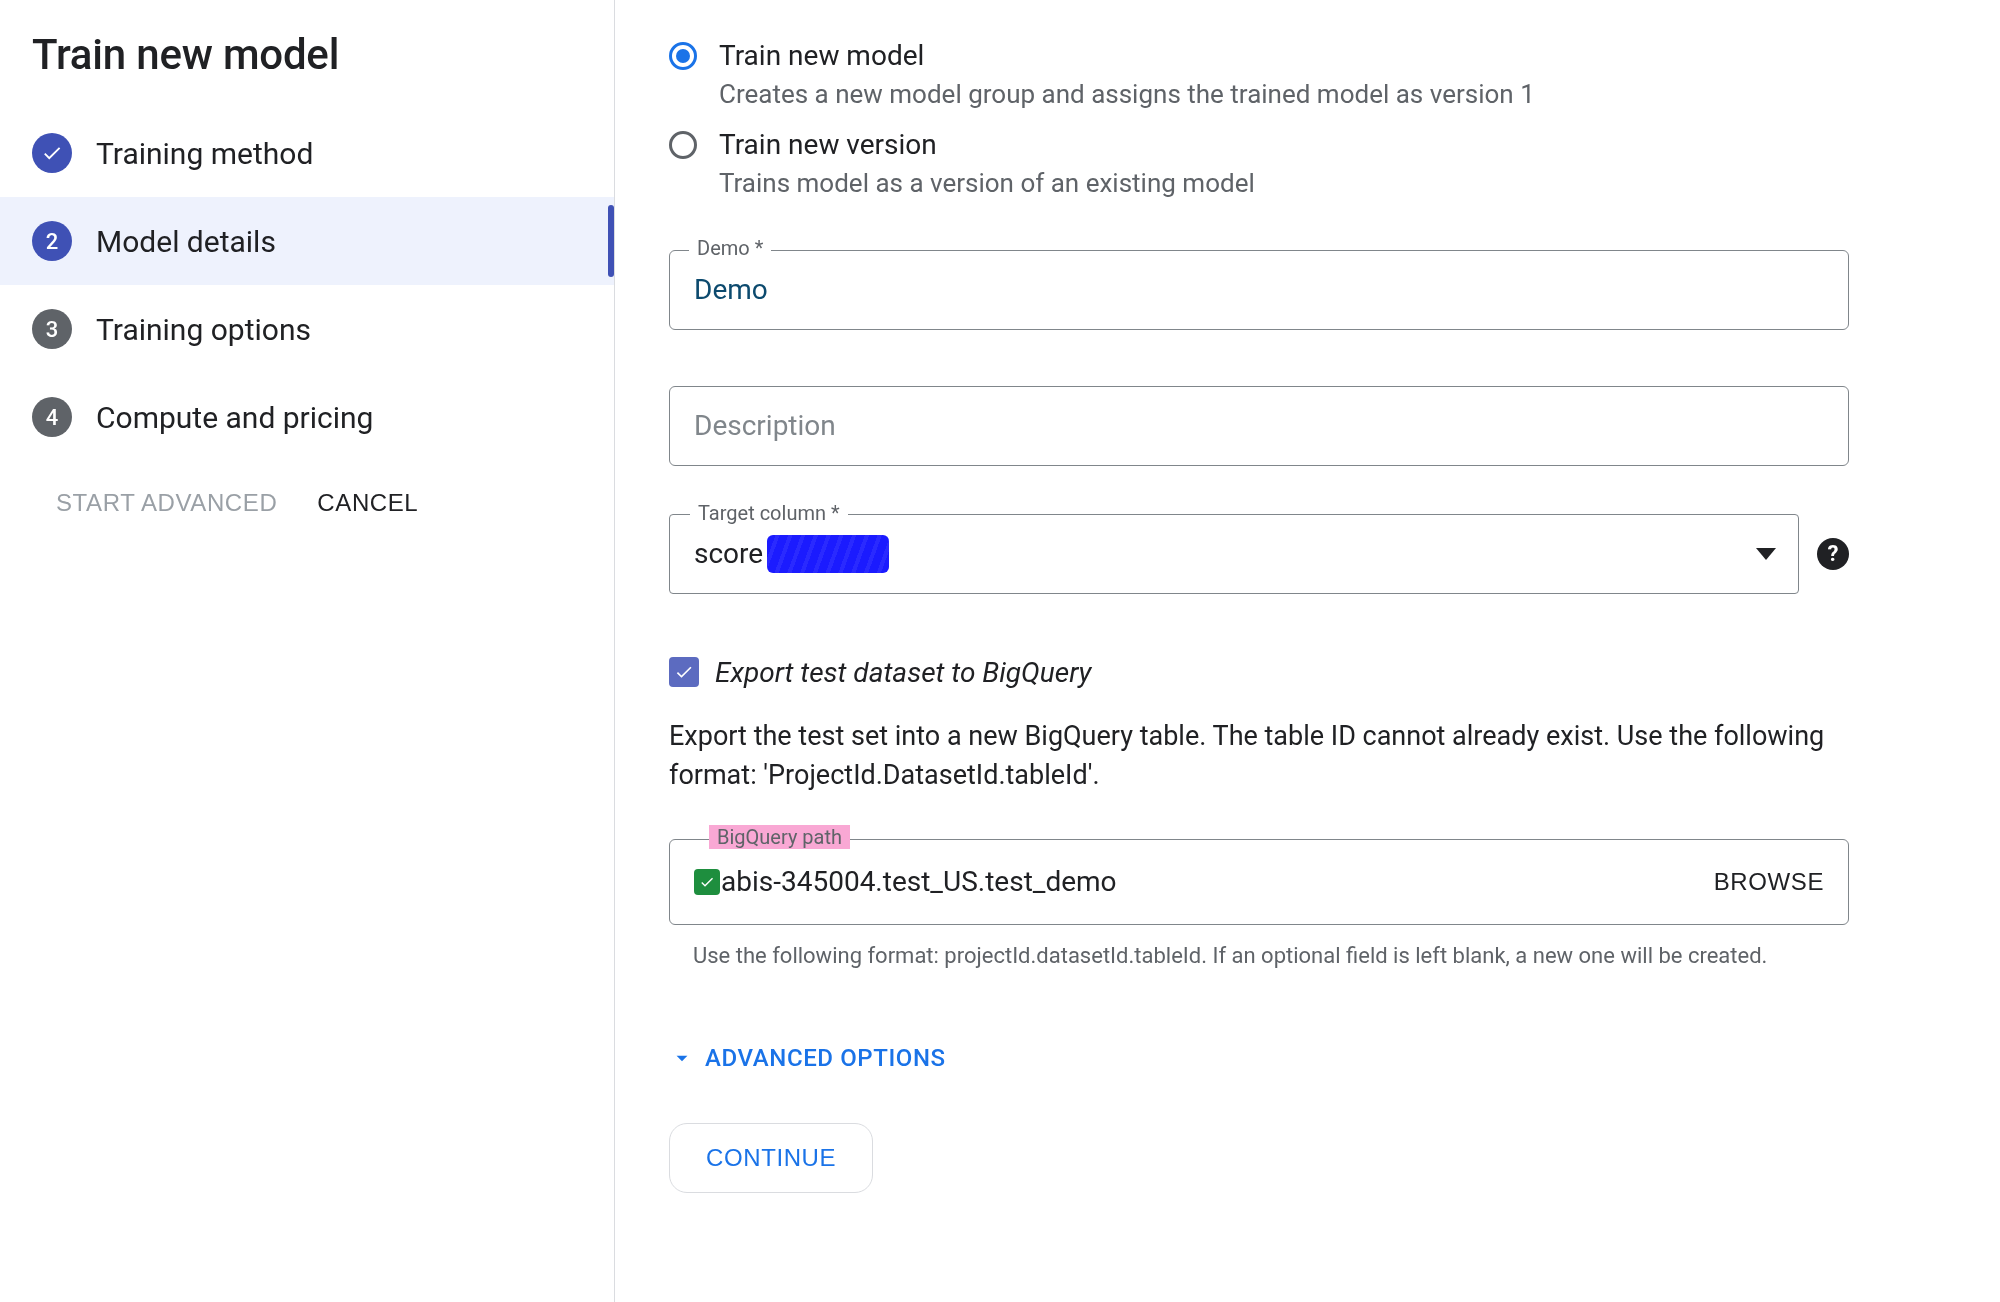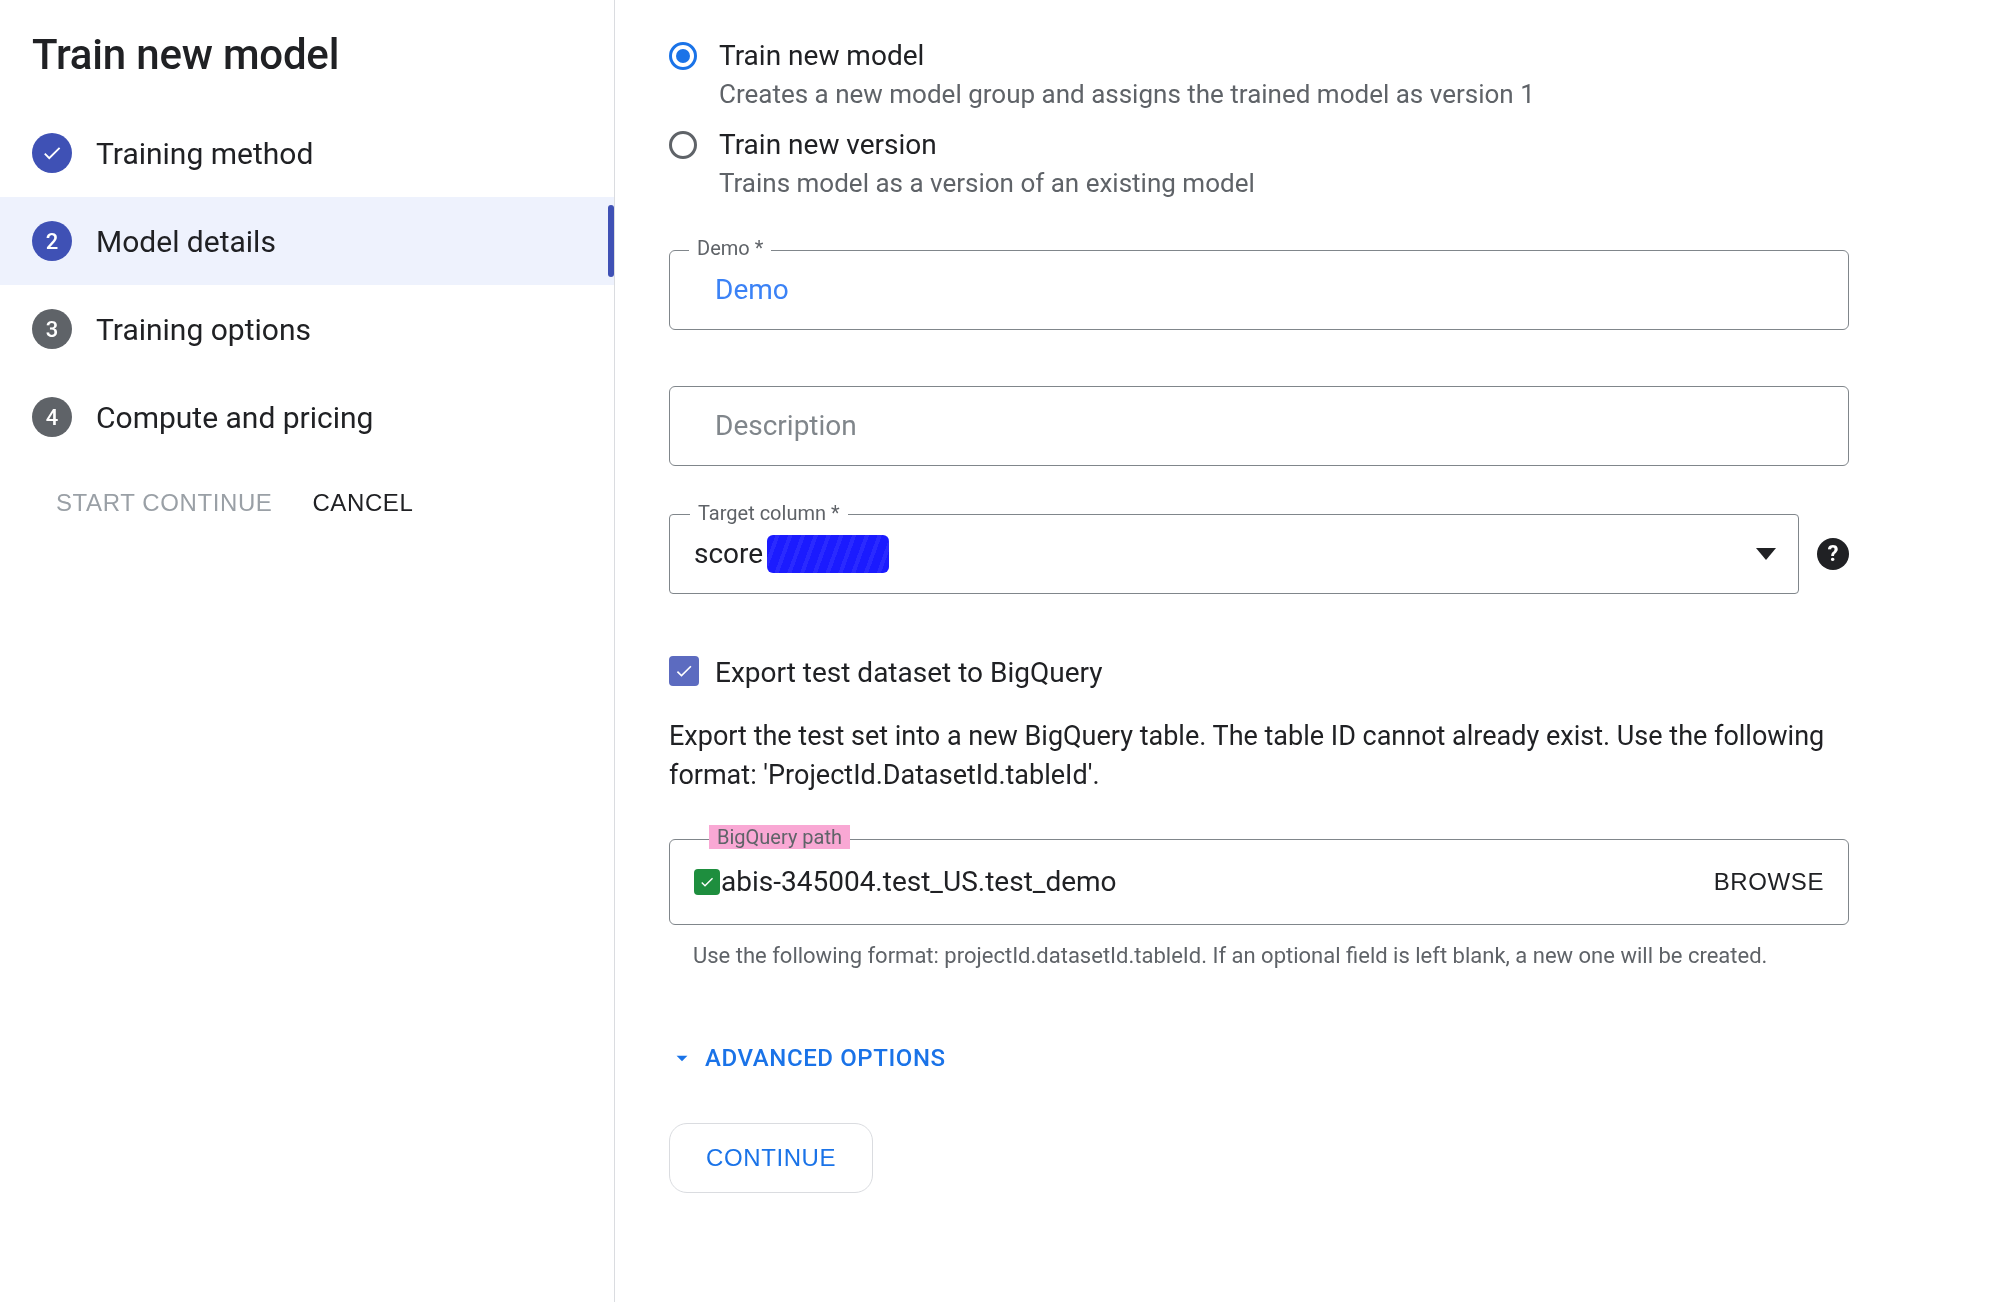--- a/index.html
+++ b/index.html
@@ -24,31 +24,31 @@
     .radio-row { display: flex; gap: 22px; margin-bottom: 14px; cursor: pointer; }
     .radio-row:last-of-type { margin-bottom: 0; }
     .radio { width: 28px; height: 28px; border-radius: 50%; border: 3px solid #5f6368; margin-top: 4px; flex-shrink: 0; position: relative; }
     .radio.checked { border-color: #1a73e8; }
     .radio.checked::after { content: ""; position: absolute; inset: 4px; border-radius: 50%; background: #1a73e8; }
     .radio-text .rt-title { font-size: 28px; color: #202124; line-height: 1.3; }
     .radio-text .rt-desc { font-size: 26px; color: #5f6368; line-height: 1.4; margin-top: 2px; }
     .field { position: relative; margin-top: 48px; }
     .field .box { border: 1px solid #80868b; border-radius: 6px; height: 80px; display: flex; align-items: center; padding: 0 24px; font-size: 28px; color: #202124; }
     .field .floating { position: absolute; top: -14px; left: 20px; background: #fff; padding: 0 8px; font-size: 20px; color: #5f6368; }
-    .field input { border: none; outline: none; width: 100%; font-size: 28px; font-family: inherit; color: #3b82f6; background: transparent; margin-left: 21px; }
+    .field input { border: none; outline: none; width: 100%; font-size: 28px; font-family: inherit; color: #0c4a6e; background: transparent; }
     .field input::placeholder { color: #80868b; }
     .placeholder-only .box { color: #80868b; }
     .select-row { position: relative; margin-top: 48px; display: flex; align-items: center; gap: 18px; }
     .select-row .box { border: 1px solid #80868b; border-radius: 4px; height: 80px; display: flex; align-items: center; padding: 0 24px; font-size: 28px; color: #202124; flex: 1; position: relative; cursor: pointer; }
     .select-row .floating { position: absolute; top: -14px; left: 20px; background: #fff; padding: 0 8px; font-size: 20px; color: #5f6368; }
     .select-row .caret { position: absolute; right: 22px; top: 50%; transform: translateY(-50%); border-left: 10px solid transparent; border-right: 10px solid transparent; border-top: 12px solid #202124; }
     .redact { display: inline-block; width: 110px; height: 30px; background: #1b1bff; margin-left: 10px; border-radius: 3px; position: relative; }
     .redact::before { content: ""; position: absolute; inset: -4px -6px; background: repeating-linear-gradient(110deg, #1b1bff 0 8px, #2a2aff 8px 12px); border-radius: 6px; }
     .help-icon { width: 32px; height: 32px; border-radius: 50%; background: #202124; color: #fff; display: flex; align-items: center; justify-content: center; font-size: 22px; font-weight: 700; cursor: pointer; flex-shrink: 0; }
-    .check-row { display: flex; align-items: flex-start; gap: 16px; margin-top: 62px; cursor: pointer; }
+    .check-row { display: flex; align-items: center; gap: 16px; margin-top: 62px; cursor: pointer; font-style: italic; }
     .chk { width: 30px; height: 30px; border-radius: 4px; background: #5c6bc0; display: flex; align-items: center; justify-content: center; }
     .chk svg { width: 20px; height: 20px; fill: #fff; }
     .check-row .lbl { font-size: 28px; color: #202124; }
     .info-text { font-size: 27px; color: #202124; margin-top: 28px; line-height: 1.45; }
     .bq-field { position: relative; margin-top: 44px; }
     .bq-box { border: 1px solid #80868b; border-radius: 6px; height: 86px; display: flex; align-items: center; padding: 0 24px; gap: 1px; }
     .bq-field .floating { position: absolute; top: -14px; left: 40px; background: #f9a8d4; padding: 0 8px; font-size: 20px; color: #5f6368; }
     .verify-chk { width: 26px; height: 26px; border-radius: 4px; background: #1e8e3e; display: flex; align-items: center; justify-content: center; flex-shrink: 0; }
     .verify-chk svg { width: 16px; height: 16px; fill: #fff; }
     .bq-value { font-size: 28px; color: #202124; flex: 1; }
@@ -90,21 +90,21 @@
     </div>
 
     <div class="step">
       <span class="badge grey">
           <span>4</span>
         </span>
       <span class="step-label">Compute and pricing</span>
     </div>
 
     <div class="sidebar-actions">
-      <button class="txtbtn disabled">START CONTINUE</button>
+      <button class="txtbtn disabled">START ADVANCED</button>
       <button class="txtbtn enabled">CANCEL</button>
     </div>
   </aside>
 
   <main class="main">
     <div class="form-col">
 
       <div class="radio-row">
         <span class="radio checked"></span>
         <div class="radio-text">

